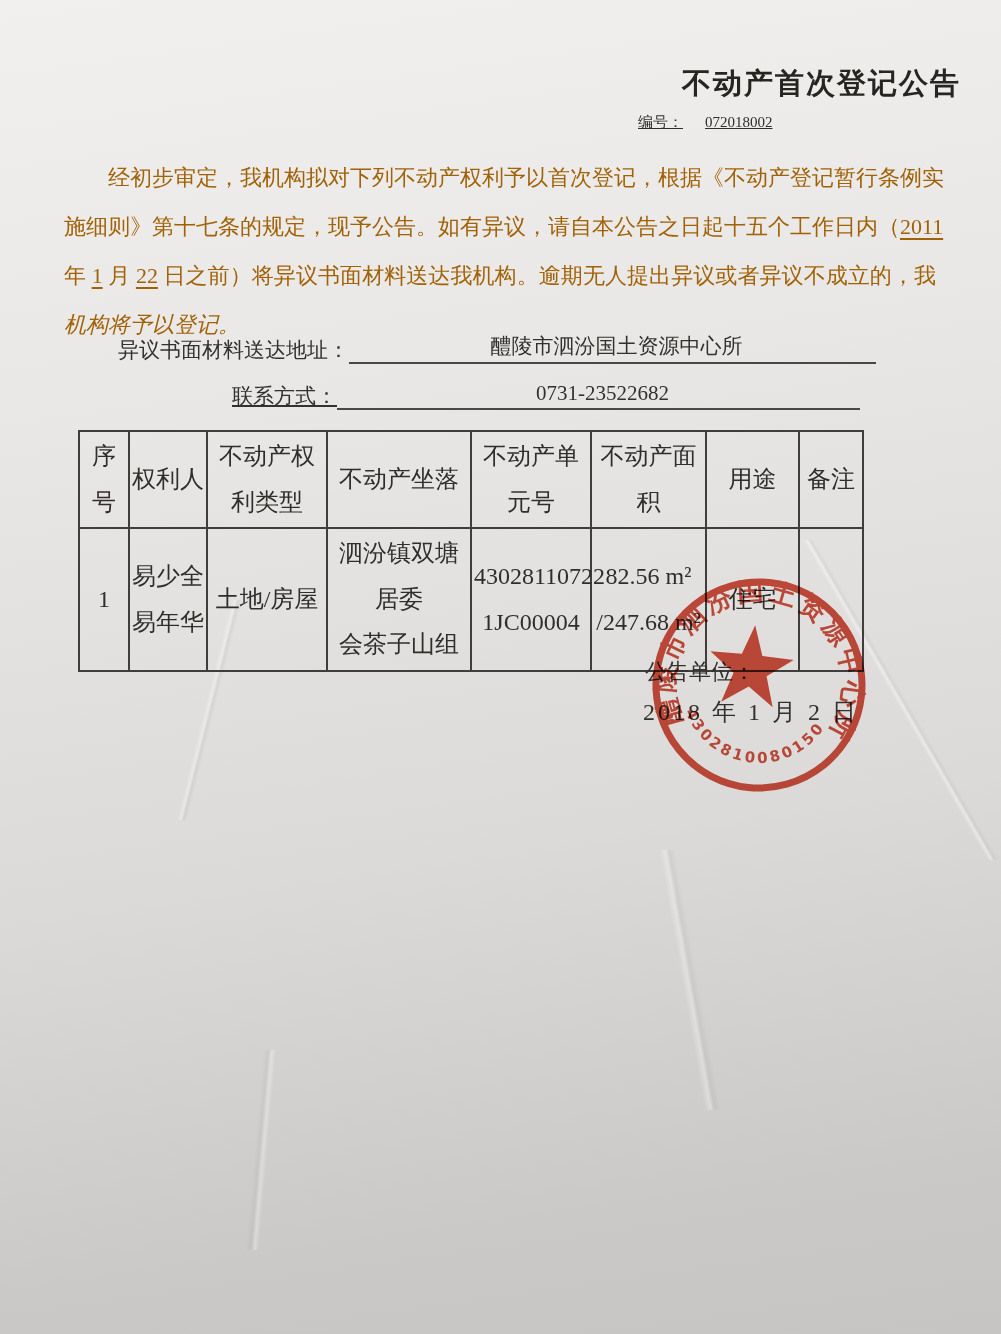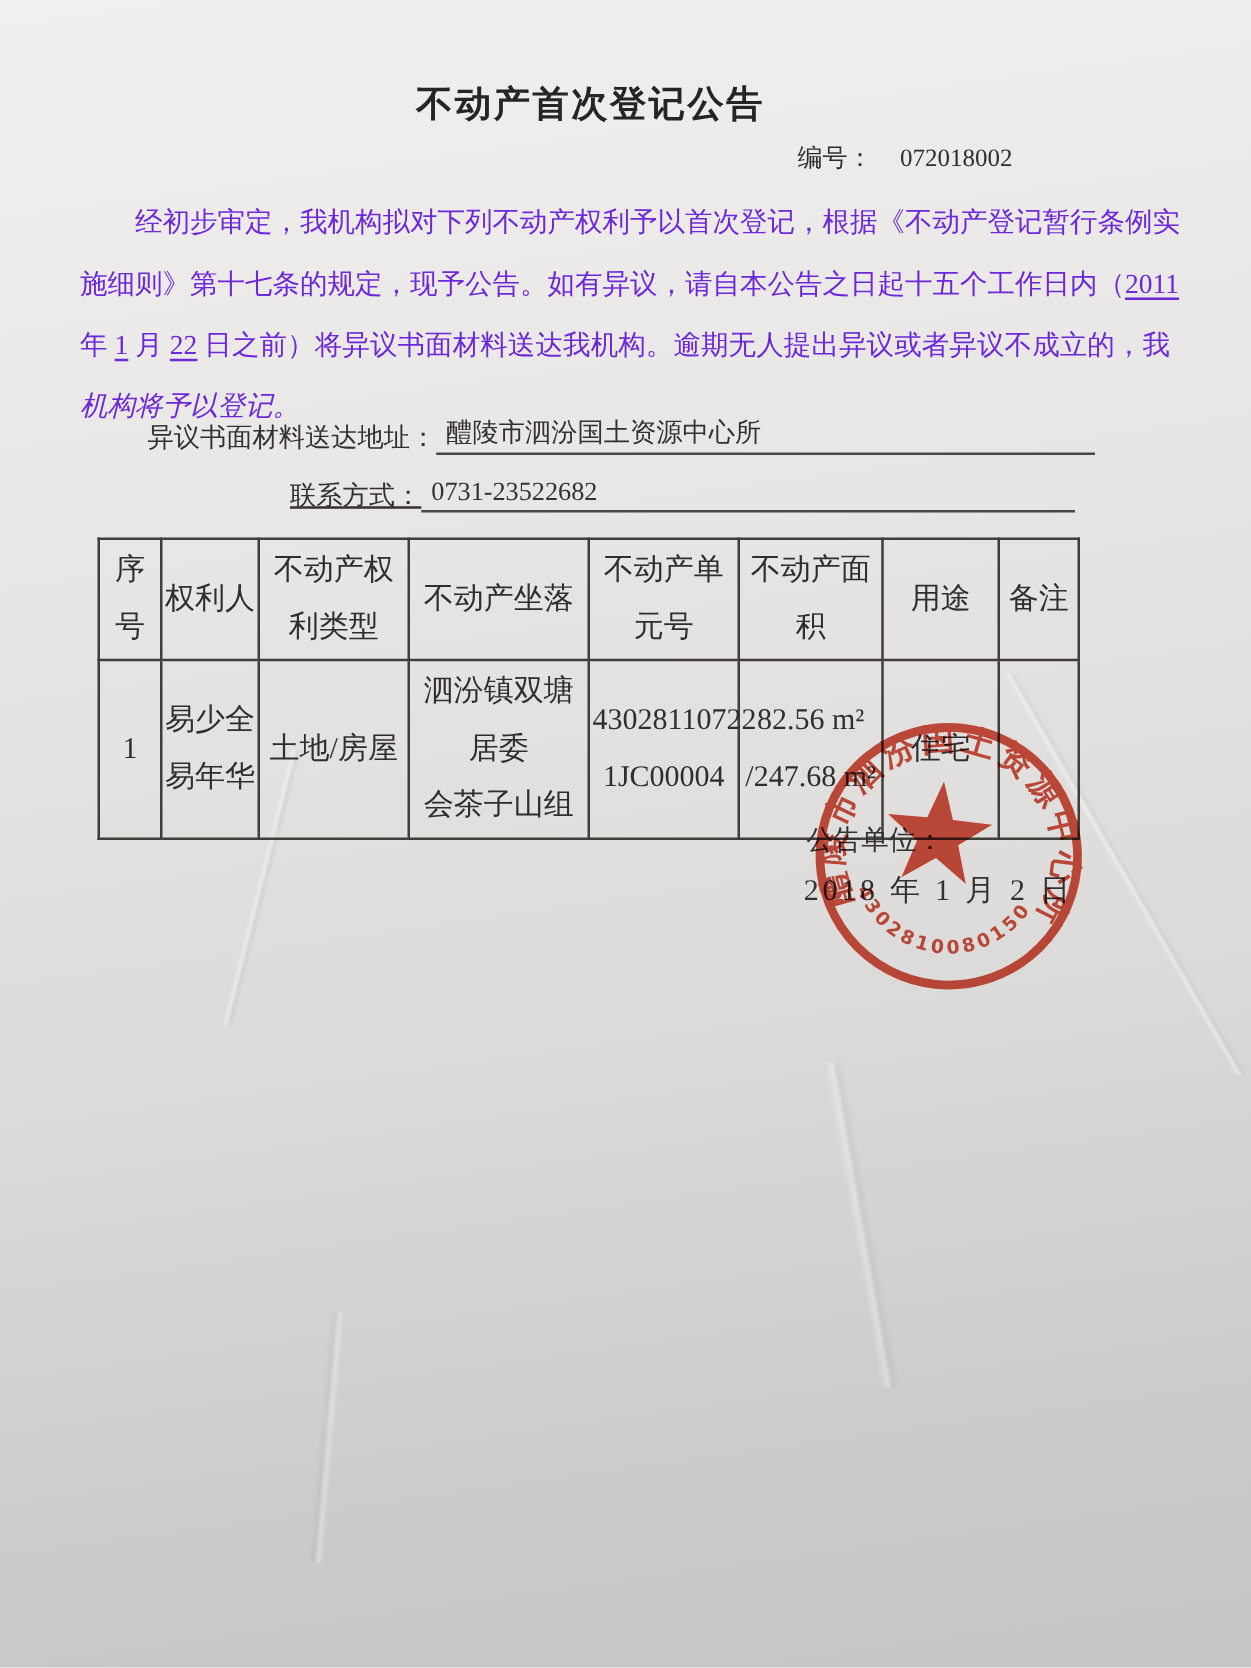--- a/index.html
+++ b/index.html
@@ -14,43 +14,43 @@
   .crease1 { left:0; top:600px; width:420px; height:220px;
     background: linear-gradient(104deg, transparent 48.8%, rgba(255,255,255,0.35) 49.6%, rgba(0,0,0,0.05) 50.2%, transparent 51%); }
   .crease2 { left:380px; top:850px; width:620px; height:260px;
     background: linear-gradient(80deg, transparent 48.8%, rgba(255,255,255,0.3) 49.7%, rgba(0,0,0,0.045) 50.3%, transparent 51.2%); }
   .crease3 { left:0; top:1050px; width:520px; height:200px;
     background: linear-gradient(95deg, transparent 49%, rgba(0,0,0,0.04) 49.9%, rgba(255,255,255,0.3) 50.6%, transparent 51.4%); }
   .crease4 { right:0; top:540px; width:200px; height:320px;
     background: linear-gradient(60deg, transparent 48.5%, rgba(255,255,255,0.4) 49.6%, rgba(0,0,0,0.04) 50.4%, transparent 51.5%); }
 
   .doc-title {
-    position:absolute; top:64px; left:0; width:945px;
-    text-align:center; font-size:29px; font-weight:bold; letter-spacing:2px;
+    position:absolute; top:64px; left:16px; width:945px;
+    text-align:right; font-size:29px; font-weight:bold; letter-spacing:2px;
     color:#262522;
   }
   .doc-no {
-    position:absolute; top:113px; left:638px; font-size:20px; color:#2f2e2b;
+    position:absolute; top:113px; left:638px; font-size:15px; color:#2f2e2b;text-decoration:underline;
   }
   .doc-no .num { margin-left:22px; font-family:"Liberation Serif","DejaVu Serif",serif; }
 
   .para {
     position:absolute; top:153px; left:64px; width:872px;
-    font-size:22px; color:#6d28d9;
+    font-size:22px; color:#a16207;
   }
   .para .pline {
     height:49px; line-height:49px;
     text-align:justify; text-align-last:justify;
     white-space:nowrap;
   }
   .para .pline.short { text-align-last:left;font-style:italic; }
   .para .indent { display:inline-block; width:44px; }
   .u { text-decoration:underline; text-underline-offset:4px; text-decoration-thickness:1.5px; }
 
-  .field-row { position:absolute; font-size:21px; color:#33312e; white-space:nowrap; }
+  .field-row { position:absolute; font-size:21px; color:#33312e; white-space:nowrap;text-align:center; }
   .addr-row { top:332px; left:118px; }
   .phone-row { top:381px; left:232px;text-decoration:underline; }
   .field-row .fv {
     display:inline-block; border-bottom:2px solid #4a4844;
     padding:0 0 2px 8px; vertical-align:bottom;
   }
   .addr-row .fv { width:527px; }
   .phone-row .fv { width:523px; font-family:"Liberation Serif","DejaVu Serif",serif; }
 
   table.announce {

